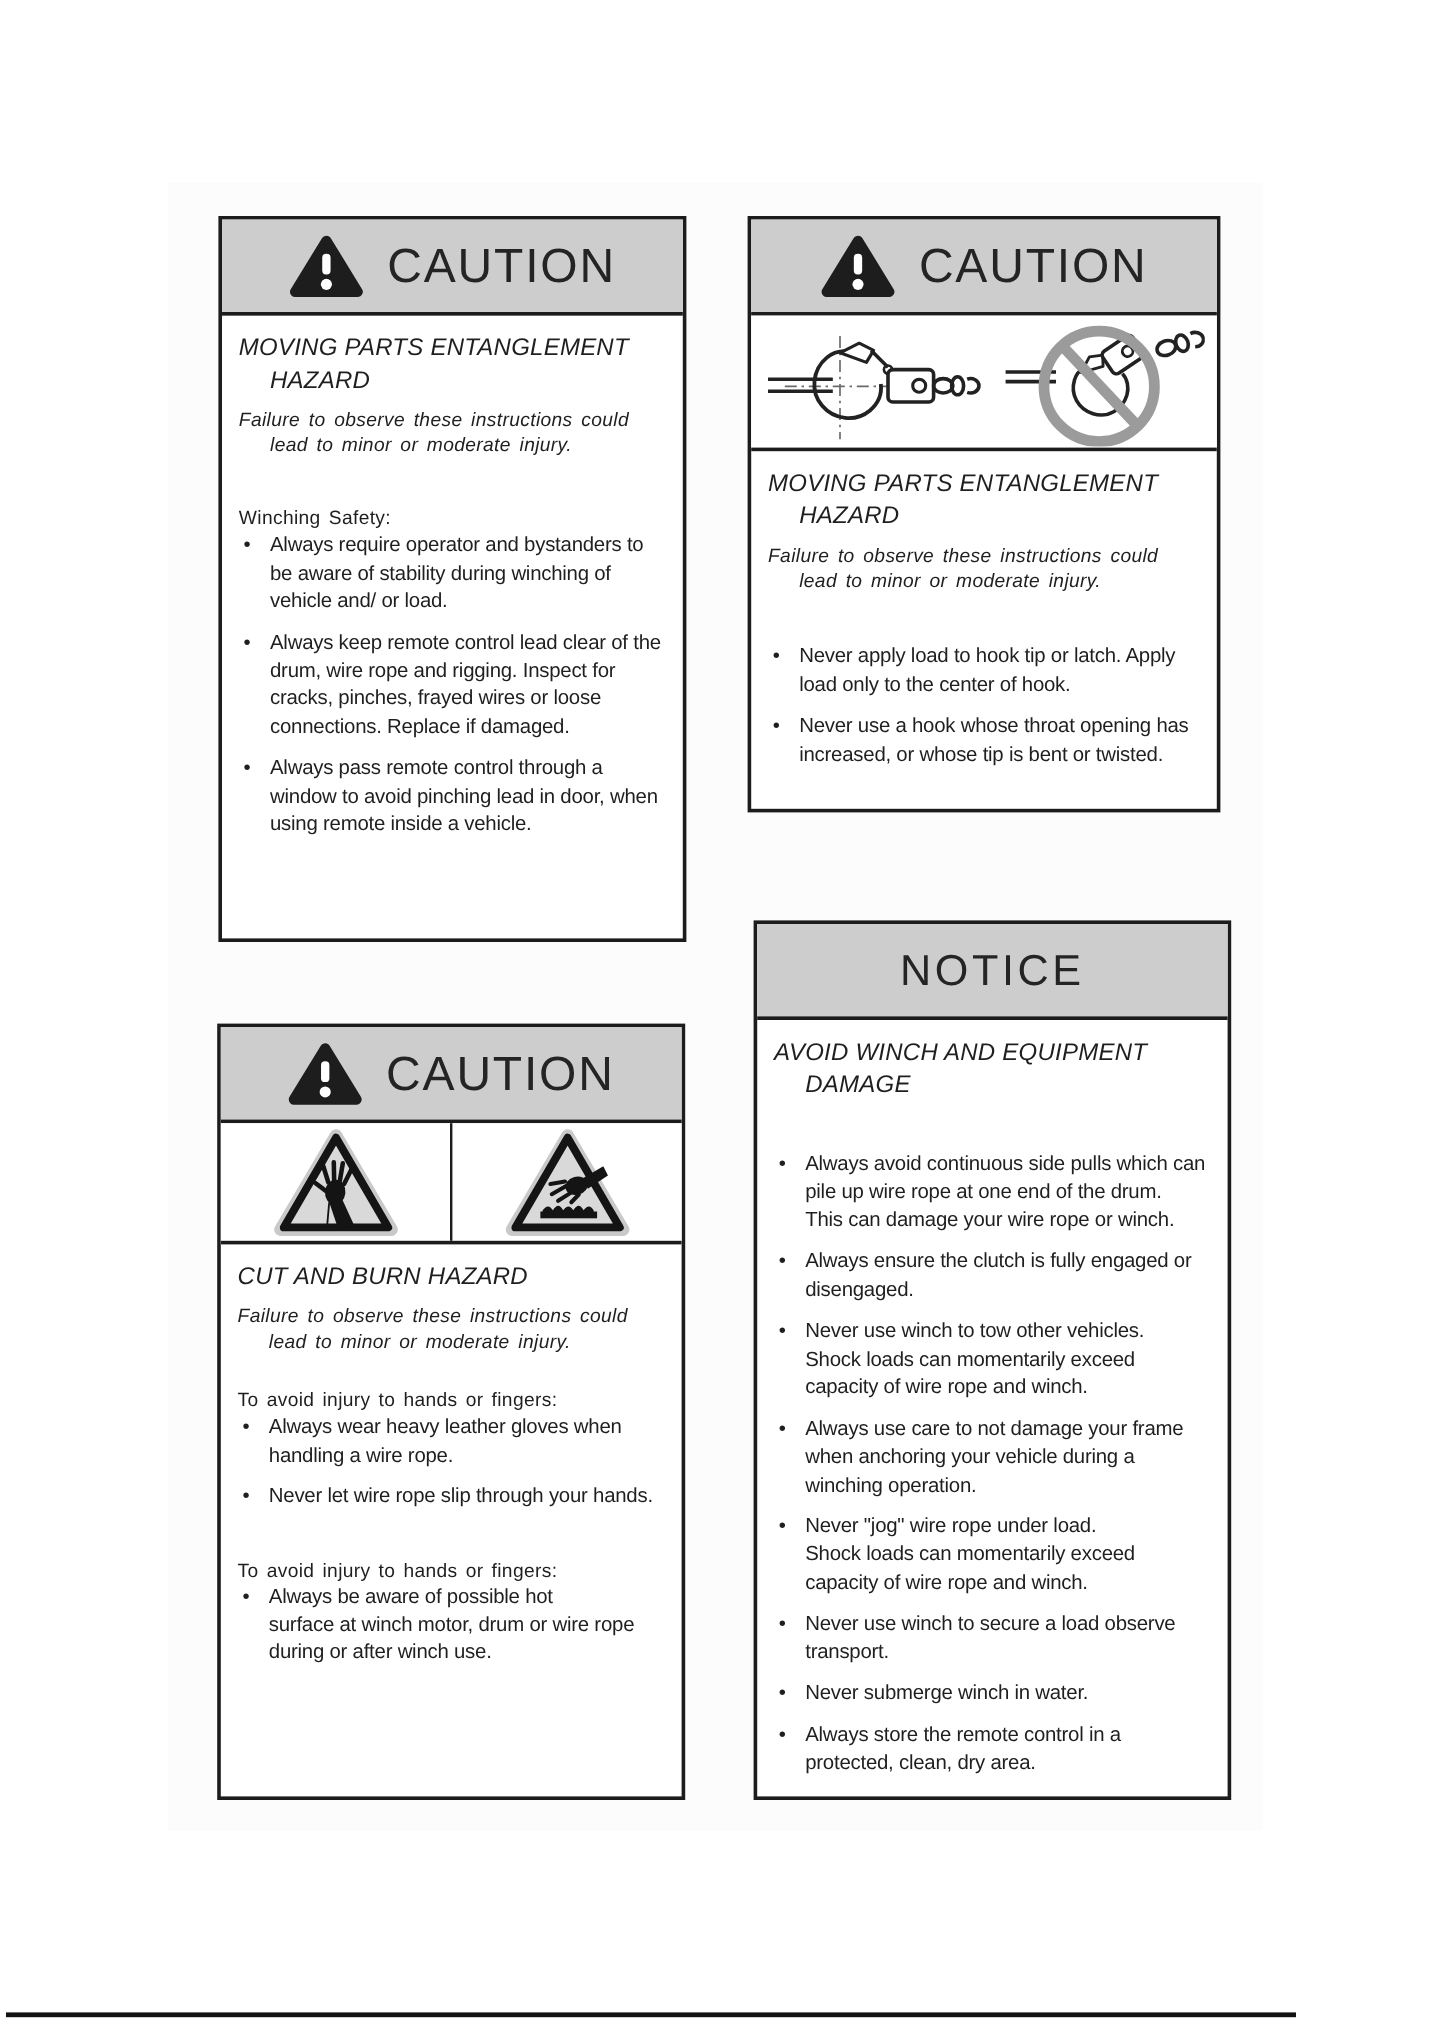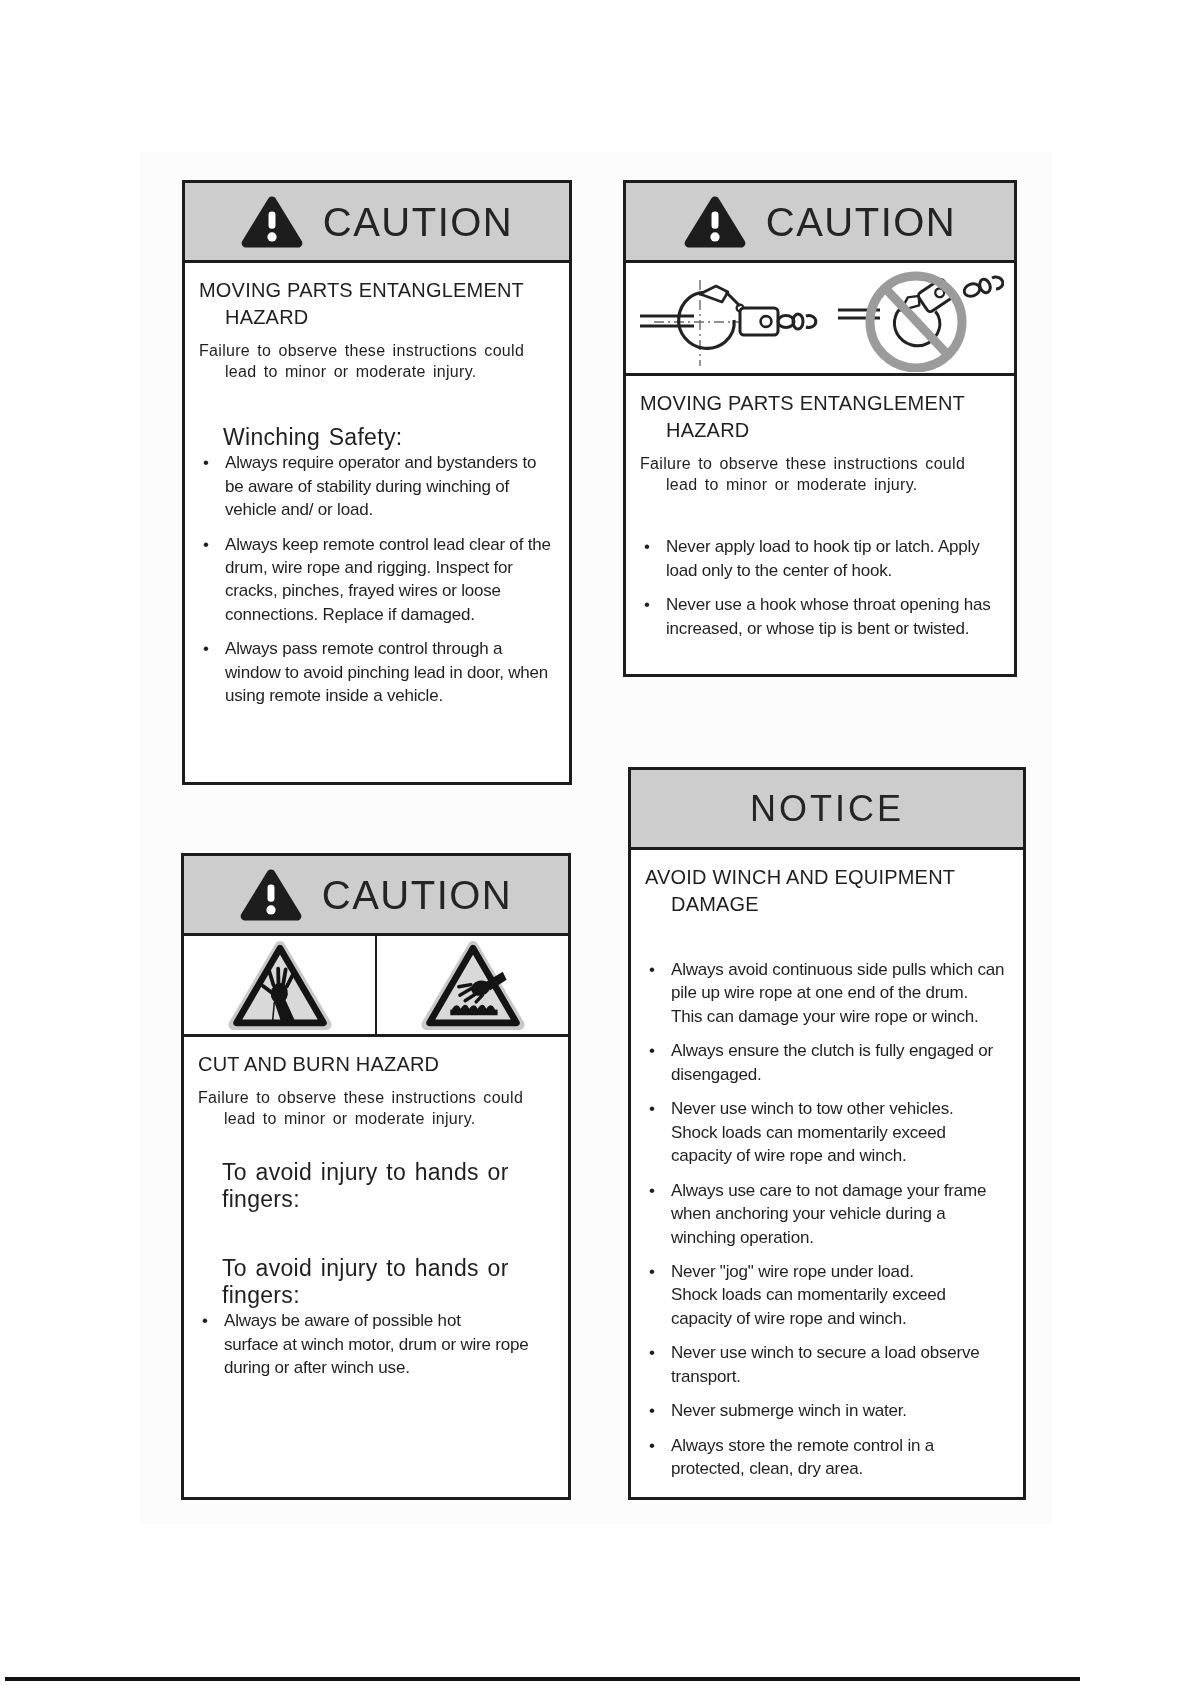--- a/index.html
+++ b/index.html
@@ -24,29 +24,29 @@
   }
   .notice-header .hdr-label{font-size:36px;letter-spacing:3px;}
   .illus-panel{
     height:113px;border-bottom:3px solid #1c1c1c;box-sizing:border-box;
     display:flex;align-items:center;justify-content:space-between;padding:0 10px;background:#fff;
   }
   .icon-row{height:101px;border-bottom:3px solid #1c1c1c;box-sizing:border-box;display:flex;background:#fff;}
   .icon-cell{flex:1;display:flex;align-items:center;justify-content:center;}
   .icon-cell.first{border-right:2px solid #1c1c1c;}
   .box-body{padding:14px 12px 0 14px;}
-  .hang{padding-left:26px;text-indent:-26px;}
+  .hang{padding-left:26px;text-indent:-26px;font-style:italic;}
   .box-title{
     font-size:20px;line-height:1.35;letter-spacing:0.2px;color:#1f1f1f;
   }
   .box-intro{
     margin-top:9px;font-size:16px;line-height:1.32;letter-spacing:0.3px;word-spacing:2.5px;
   }
   .section-label{
-    font-size:23px;letter-spacing:0.3px;word-spacing:2px;margin-top:42px;margin-left:24px;
+    font-size:16px;letter-spacing:0.3px;word-spacing:2px;margin-top:42px;
   }
   .bullets{}
   .bullet{
     display:flex;margin-bottom:11px;font-size:17px;line-height:1.38;letter-spacing:-0.2px;
   }
   .bullet::before{content:"\2022";width:26px;flex:0 0 26px;text-align:left;padding-left:4px;box-sizing:border-box;}
   .bullet .b-text{white-space:pre-line;flex:1;}
   .gap-lg{margin-top:40px;}
   .gap-md{margin-top:30px;}
   .bottom-rule{position:absolute;left:5px;top:1677px;width:1075px;height:4px;background:#121212;}
@@ -184,20 +184,28 @@
             <path d="M33 73 q5 -7 9 0 q5 -8 9 0 q5 -7 9 0 q5 -8 9 0 q5 -7 9 0 l0 6 l-45 0 Z" fill="#141414"></path>
             <rect x="31" y="74" width="50" height="6" fill="#141414"></rect>
           </svg>
         </span>
       </div>
     </div>
     <div class="box-body">
       <div class="box-title hang">CUT AND BURN HAZARD</div>
       <div class="box-intro hang">Failure to observe these instructions could lead to minor or moderate injury.</div>
       <div class="section-label gap-md">To avoid injury to hands or fingers:</div>
+      <div class="bullets">
+        <div class="bullet">
+            <span class="b-text">Always wear heavy leather gloves when handling a wire rope.</span>
+          </div>
+        <div class="bullet">
+            <span class="b-text">Never let wire rope slip through your hands.</span>
+          </div>
+      </div>
       <div class="section-label">To avoid injury to hands or fingers:</div>
       <div class="bullets">
         <div class="bullet">
             <span class="b-text">Always be aware of possible hot
 surface at winch motor, drum or wire rope during or after winch use.</span>
           </div>
       </div>
     </div>
   </div>
 

